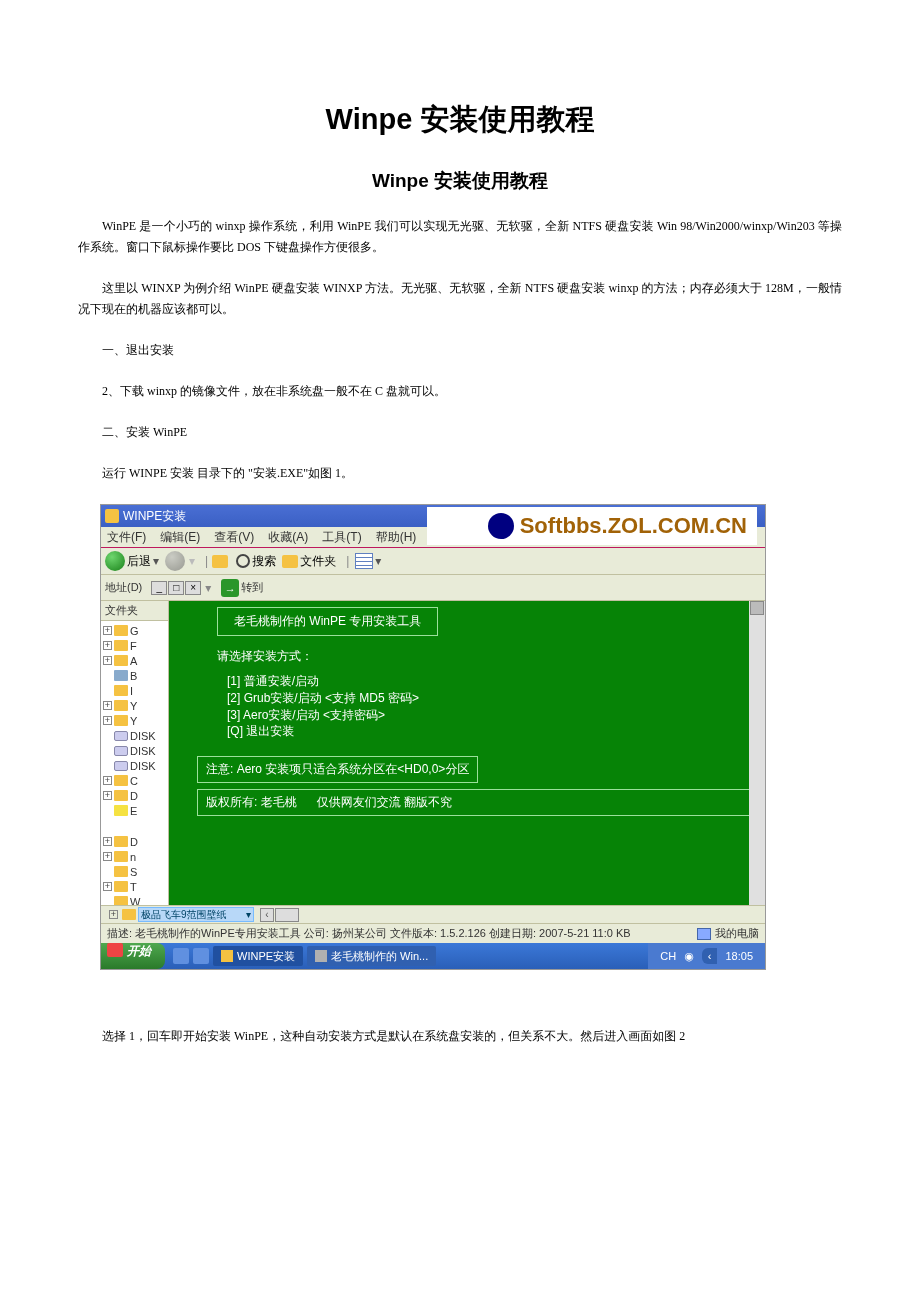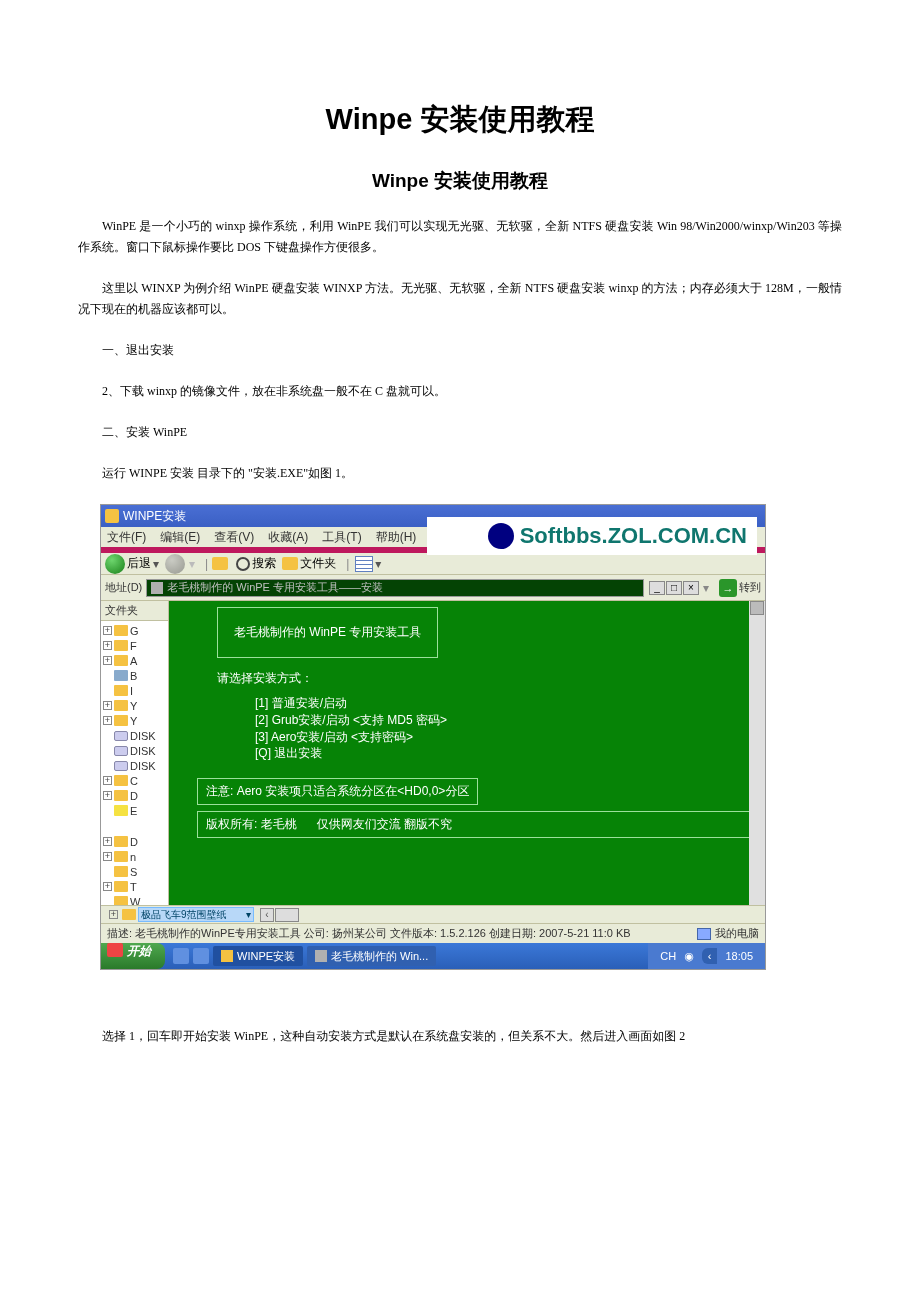--- a/index.html
+++ b/index.html
@@ -65,45 +65,45 @@
     background: #e8ebd8;
     color: #333;
     display: flex;
     align-items: center;
     padding: 0 6px;
   }
   .ss-menubar span { margin-right: 14px; }
   .ss-logo {
     position: absolute;
     right: 8px;
-    top: 12px;
+    top: 2px;
     width: 330px;
     height: 38px;
     background: #fff;
     display: flex;
     align-items: center;
     justify-content: flex-end;
     padding-right: 10px;
     font-family: Arial, sans-serif;
     font-weight: bold;
-    color: #0f766e;
+    color: #a16207;
     font-size: 22px;
     z-index: 5;
     border-left: 1px solid #fff;
   }
   .ss-logo .swirl {
     width: 26px; height: 26px;
     background: #000080;
     border-radius: 50%;
     margin-right: 6px;
   }
   .ss-toolbar {
     height: 28px;
     background: #e8ebd8;
-    border-top: 6px solid #be185d;
+    border-top: 1px solid #be185d;
     border-bottom: 1px solid #c0c0a0;
     display: flex;
     align-items: center;
     padding: 0 4px;
   }
   .ss-toolbar .tb-btn {
     display: flex; align-items: center;
     margin-right: 6px;
   }
   .tb-green-circle {
@@ -202,25 +202,25 @@
   }
   .console .scroll {
     position: absolute; right: 0; top: 0; bottom: 0; width: 16px;
     background: #e0e0e0;
   }
   .console .scroll .thumb {
     position: absolute; top: 0; left: 1px; right: 1px; height: 14px; background: #bbb; border: 1px solid #888;
   }
   .console .boxline {
     border: 1px solid #9be09b;
-    padding: 16px 16px;
+    padding: 5px 16px;
     margin-bottom: 12px;
     display: inline-block;
   }
-  .console .opts { margin-left: 76px; margin-bottom: 10px; }
+  .console .opts { margin-left: 48px; margin-bottom: 10px; }
   .console .opts div { line-height: 1.4; }
   .console .note {
     border: 1px solid #9be09b; padding: 4px 8px; margin-top: 6px;
     display: inline-block;
   }
   .console .copy {
     display:flex; gap: 20px;
   }
   .ss-hscroll {
     height: 18px; background: #e8ebd8; border-top: 1px solid #c0c0a0;
@@ -325,24 +325,20 @@
       </div>
       <span class="tb-sep">|</span>
       <div class="tb-btn">
         <span class="tb-grid"></span>
         <span style="margin-left:2px;color:#555">▾</span>
       </div>
     </div>
 
     <div class="ss-addrbar">
       <span class="ss-addrbar-label">地址(D)</span>
-      <div class="ss-addr-input">
-        <span style="width:12px;height:12px;background:#b0b0b0;margin-right:4px"></span>
-        <span>老毛桃制作的 WinPE 专用安装工具——安装</span>
-      </div>
       <div class="winctrl">
         <span>_</span>
         <span>□</span>
         <span>×</span>
       </div>
       <span style="color:#888;margin:0 4px">▾</span>
       <span class="go-arrow">→</span>
       <span style="font-size:11px;color:#333">转到</span>
     </div>
 

